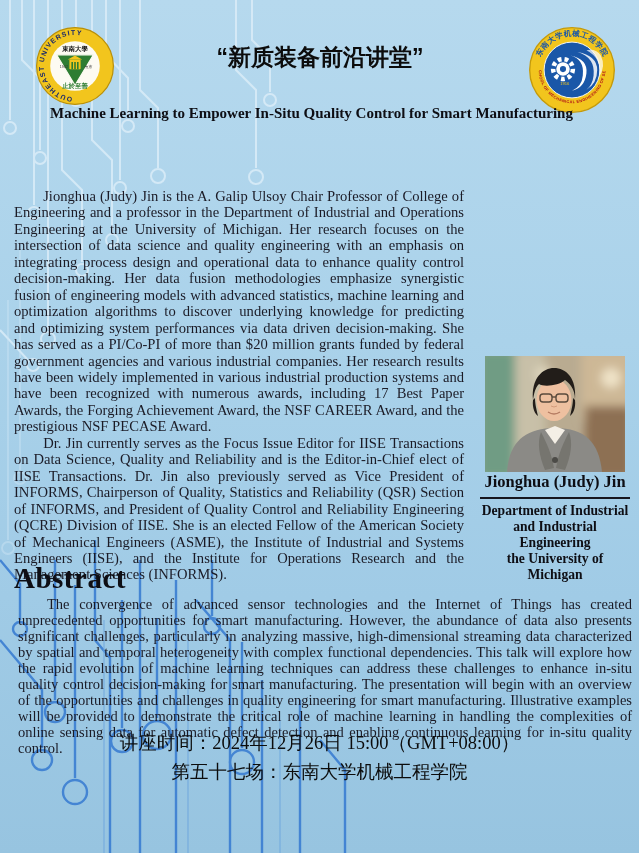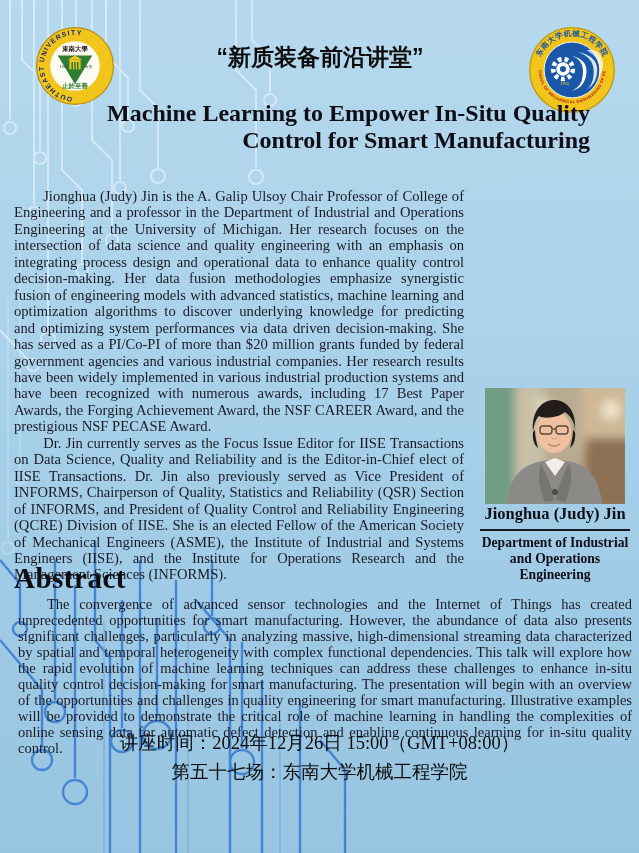--- a/index.html
+++ b/index.html
@@ -16,21 +16,21 @@
   .logo{position:absolute;}
   .logo-left{top:26px;left:35px;width:80px;height:80px;}
   .logo-right{top:25px;left:527px;width:90px;height:90px;}
   .zh-title{
     position:absolute;top:22px;left:120px;width:400px;
     text-align:center;font-family:"Liberation Sans", sans-serif;
     font-weight:bold;font-size:23px;line-height:38px;color:#0c0c0c;margin-top:16px;
   }
   .en-title{
     position:absolute;top:100px;left:50px;width:540px;
-    text-align:right;font-weight:bold;font-size:24px;line-height:27px;color:#0e0e14;
+    text-align:left;font-weight:bold;font-size:15px;line-height:27px;color:#0e0e14;
   }
   .section-heading{
     position:absolute;left:14px;
     font-weight:bold;font-size:29px;color:#0e0e14;letter-spacing:.5px;
   }
   .bio-heading{top:150px;}
   .abs-heading{top:552px;margin-top:10px;}
   
   .bio-wrap{
     position:absolute;top:188px;left:14px;width:616px;
@@ -231,21 +231,22 @@
             <path d="M67,41 L71,41"></path>
           </g>
           <path d="M63,56 Q69,60 75,56" stroke="#b57b62" stroke-width="1.4" fill="none"></path>
           <path d="M66,50 Q69,52 72,50" stroke="#d39b7c" stroke-width="1" fill="none"></path>
         </g>
       </svg>
       <div class="speaker-name">Jionghua (Judy) Jin</div>
       <hr class="name-rule">
       <div class="affil">
         <div>Department of Industrial</div>
-        <div>and Operations Engineering</div>
+        <div>and Industrial Engineering</div>
+        <div>the University of Michigan</div>
       </div>
     </div>
   </div>
 
   <div class="section-heading abs-heading">Abstract</div>
   <p class="abs-text">The convergence of advanced sensor technologies and the Internet of Things has created unprecedented opportunities for smart manufacturing. However, the abundance of data also presents significant challenges, particularly in analyzing massive, high-dimensional streaming data characterized by spatial and temporal heterogeneity with complex functional dependencies. This talk will explore how the rapid evolution of machine learning techniques can address these challenges to enhance in-situ quality control decision-making for smart manufacturing. The presentation will begin with an overview of the opportunities and challenges in quality engineering for smart manufacturing. Illustrative examples will be provided to demonstrate the critical role of machine learning in handling the complexities of online sensing data for automatic defect detection and enabling continuous learning for in-situ quality control.</p>
 
   <div class="footer">
     <div>讲座时间：2024年12月26日 15:00（GMT+08:00）</div>
     <div>第五十七场：东南大学机械工程学院</div>

